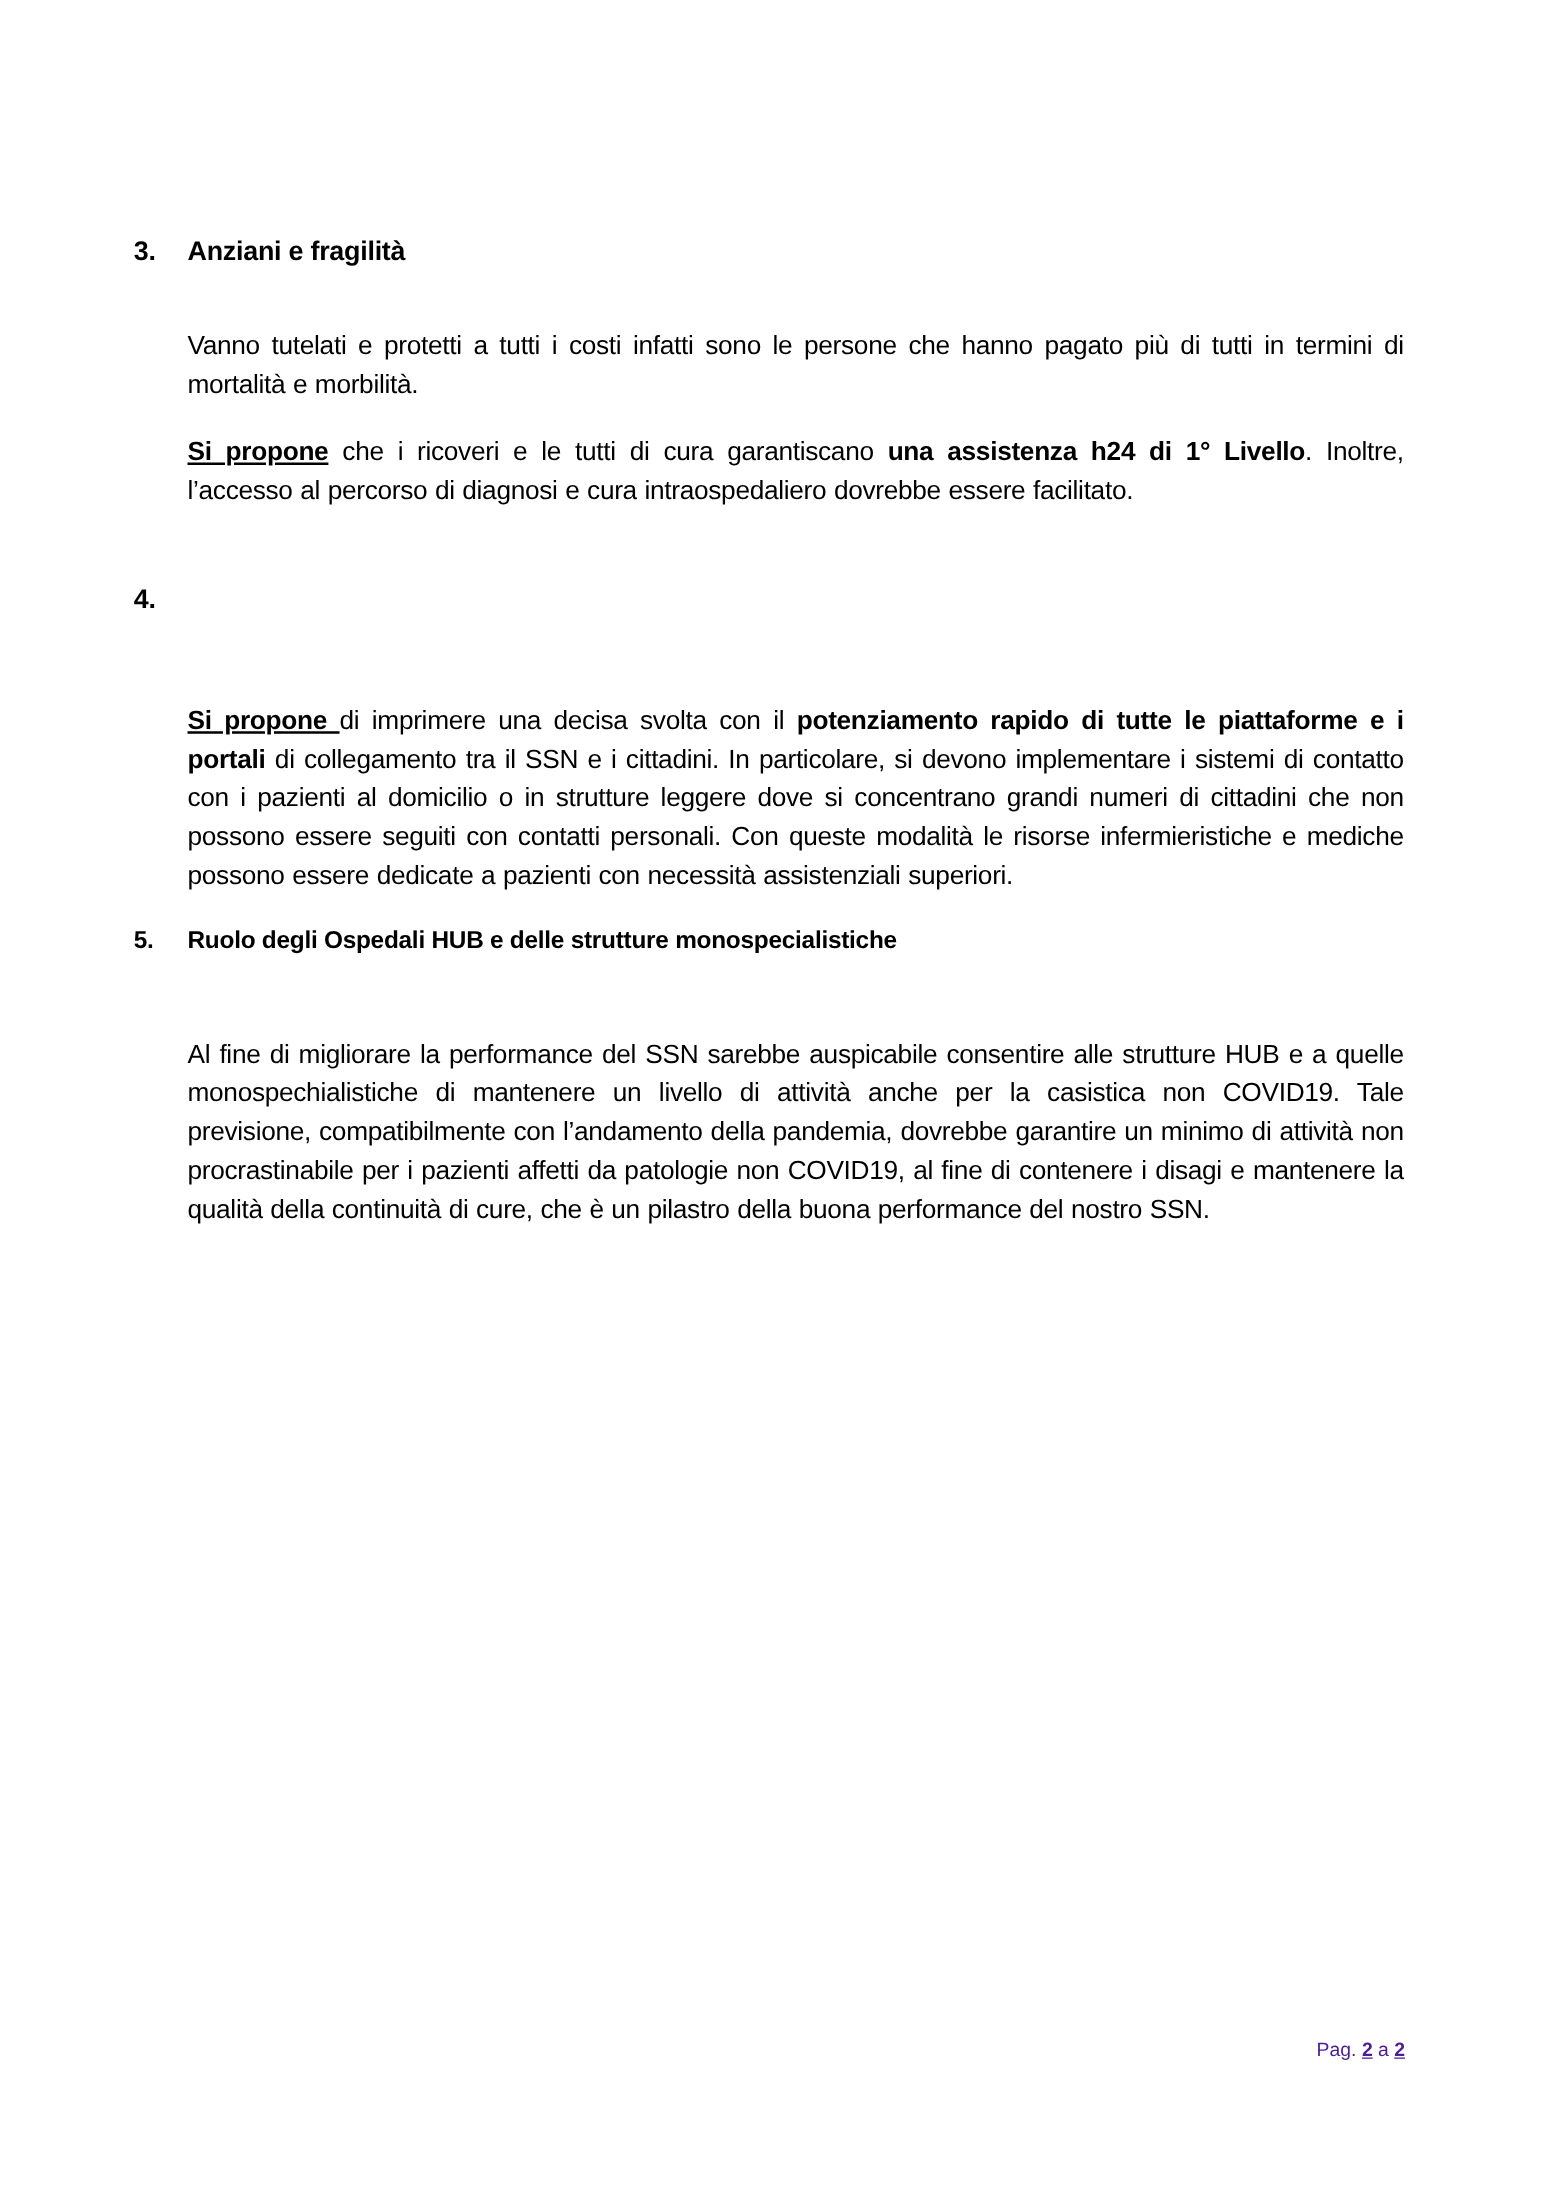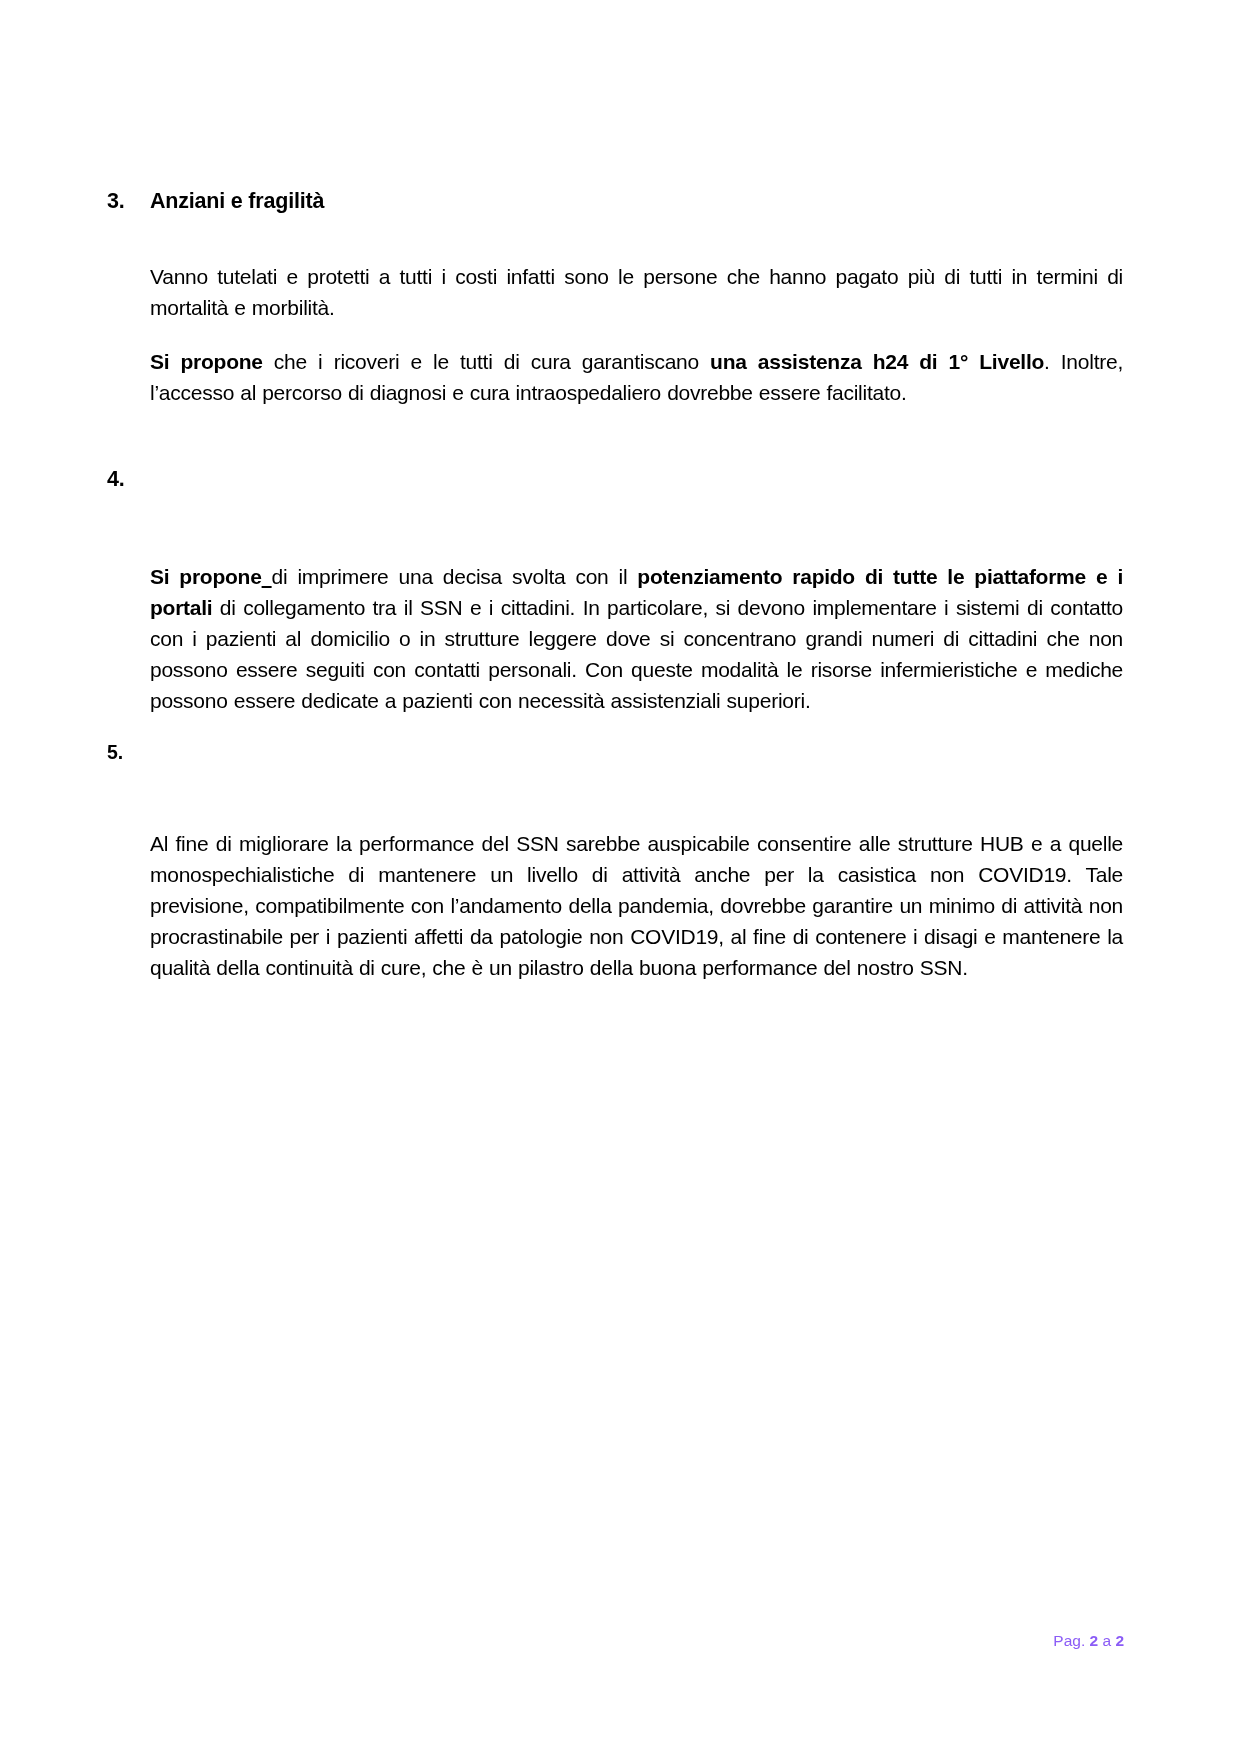--- a/index.html
+++ b/index.html
@@ -42,36 +42,36 @@
   .heading.small {
     font-size: 19.5px;
   }
   .para {
     text-align: justify;
     font-size: 21px;
     line-height: 31px;
     letter-spacing: -0.25px;
     word-spacing: 0.5px;
   }
-  .b { font-weight: bold; }
+  .b { font-weight: bold; text-decoration: underline; }
   .bu {
     font-weight: bold;
     text-underline-offset: 4px;
   }
   .u-space {
     text-decoration: underline;
     white-space: pre;
   }
   .footer {
     position: absolute;
     right: 117px;
     top: 1631px;
     font-size: 15.5px;
     line-height: 20px;
-    color: #8b5cf6;
+    color: #4c1d95;
   }
   .footer .b { font-weight: bold; }
 </style>
 </head>
 <body>
 
 <div class="page">
 
   <div class="heading" style="top:186px;">
     <span class="num">3.</span>
@@ -89,20 +89,21 @@
   <div class="heading" style="top:464px;">
     <span class="num">4.</span>
   </div>
 
   <div class="block para" style="top:529px;">
     <span class="b">Si propone</span><span class="u-space"> </span><span>di imprimere una decisa svolta con il </span><span class="bu">potenziamento rapido di tutte le piattaforme e i portali</span><span> di collegamento tra il SSN e i cittadini. In particolare, si devono implementare i sistemi di contatto con i pazienti al domicilio o in strutture leggere dove si concentrano grandi numeri di cittadini che non possono essere seguiti con contatti personali. Con queste modalità le risorse infermieristiche e mediche possono essere dedicate a pazienti con necessità assistenziali superiori.</span>
   </div>
 
   <div class="heading small" style="top:737px;">
     <span class="num">5.</span>
+    <span class="title">Ruolo degli Ospedali HUB e delle strutture monospecialistiche</span>
   </div>
 
   <div class="block para" style="top:796px;">
     <span>Al fine di migliorare la performance del SSN sarebbe auspicabile consentire alle strutture HUB e a quelle monospechialistiche di mantenere un livello di attività anche per la casistica non COVID19. Tale previsione, compatibilmente con l’andamento della pandemia, dovrebbe garantire un minimo di attività non procrastinabile per i pazienti affetti da patologie non COVID19, al fine di contenere i disagi e mantenere la qualità della continuità di cure, che è un pilastro della buona performance del nostro SSN.</span>
   </div>
 
   <div class="footer">
     <span>Pag.</span>
     <span class="b">2</span>
     <span>a</span>

